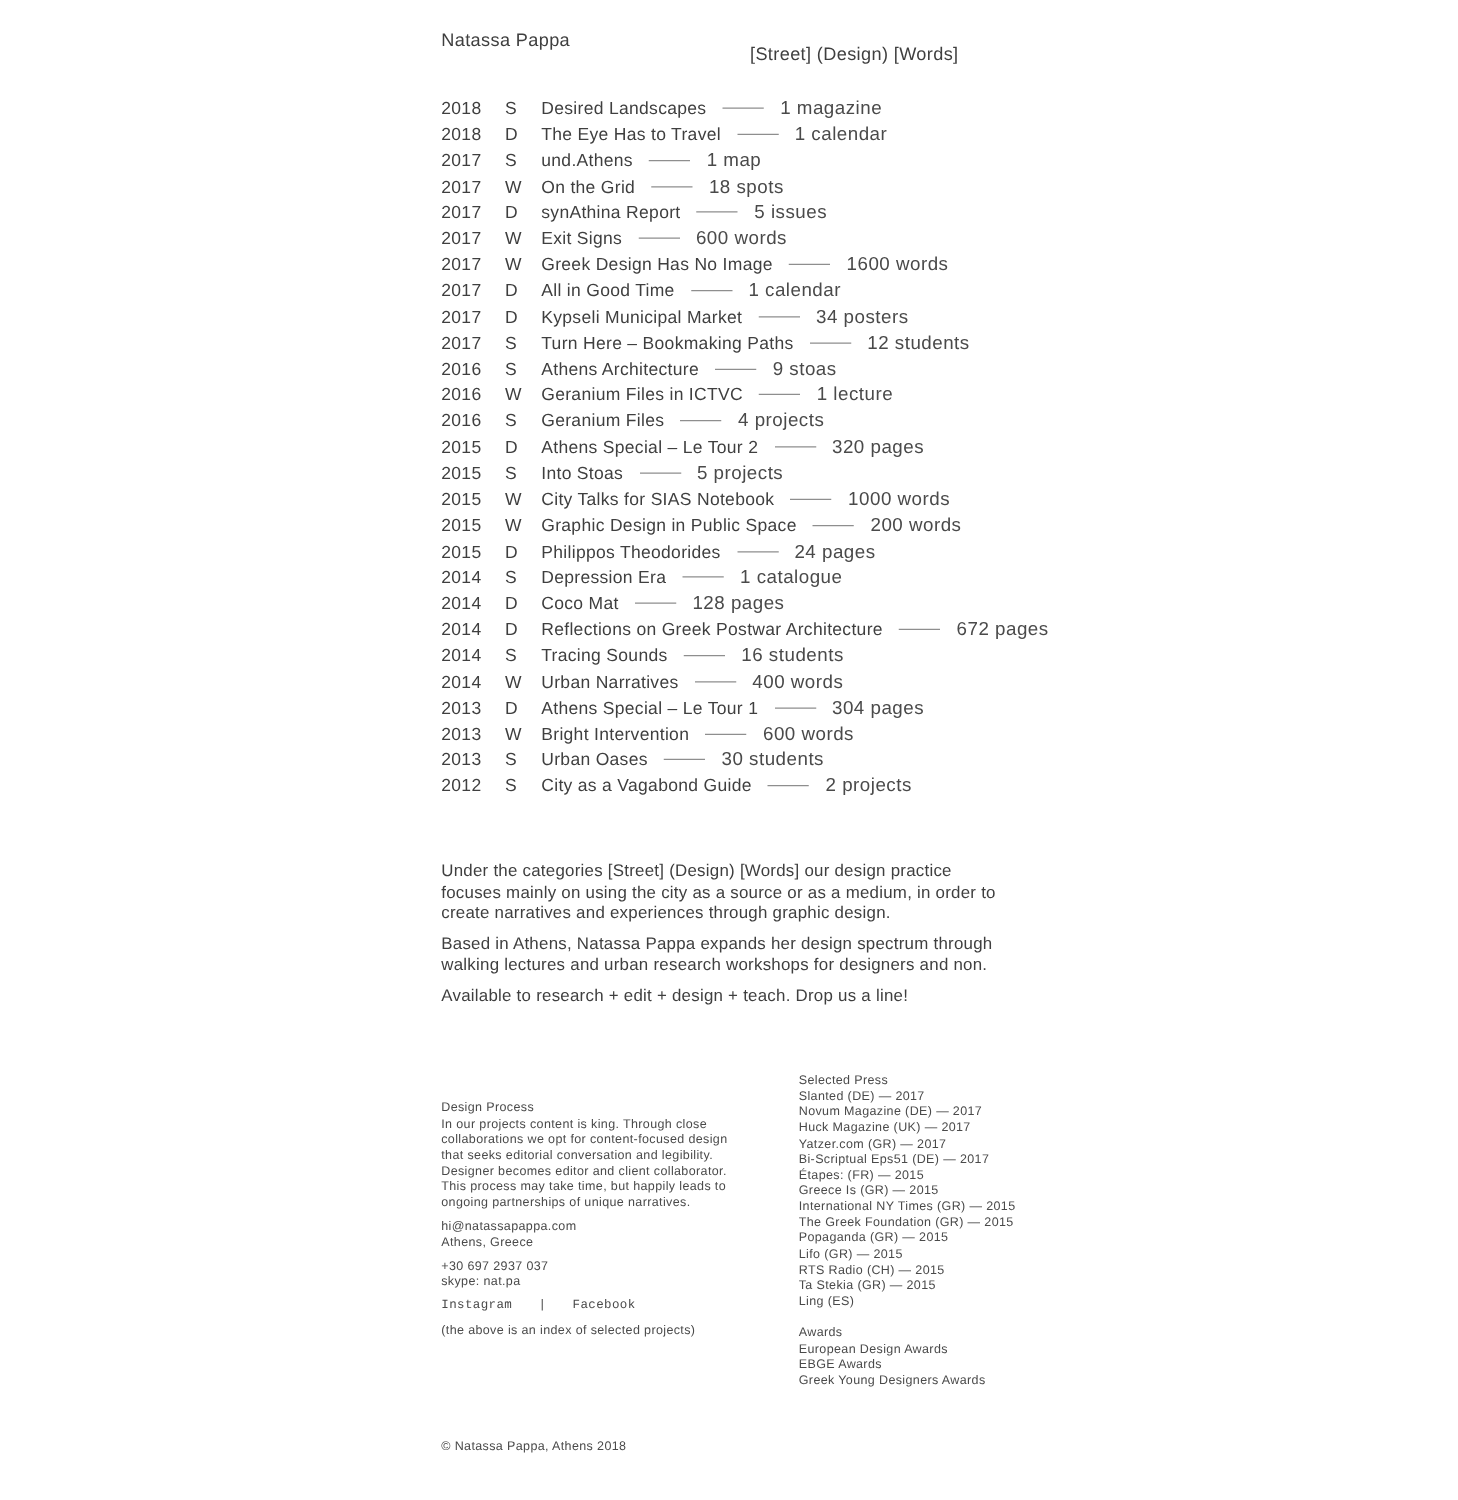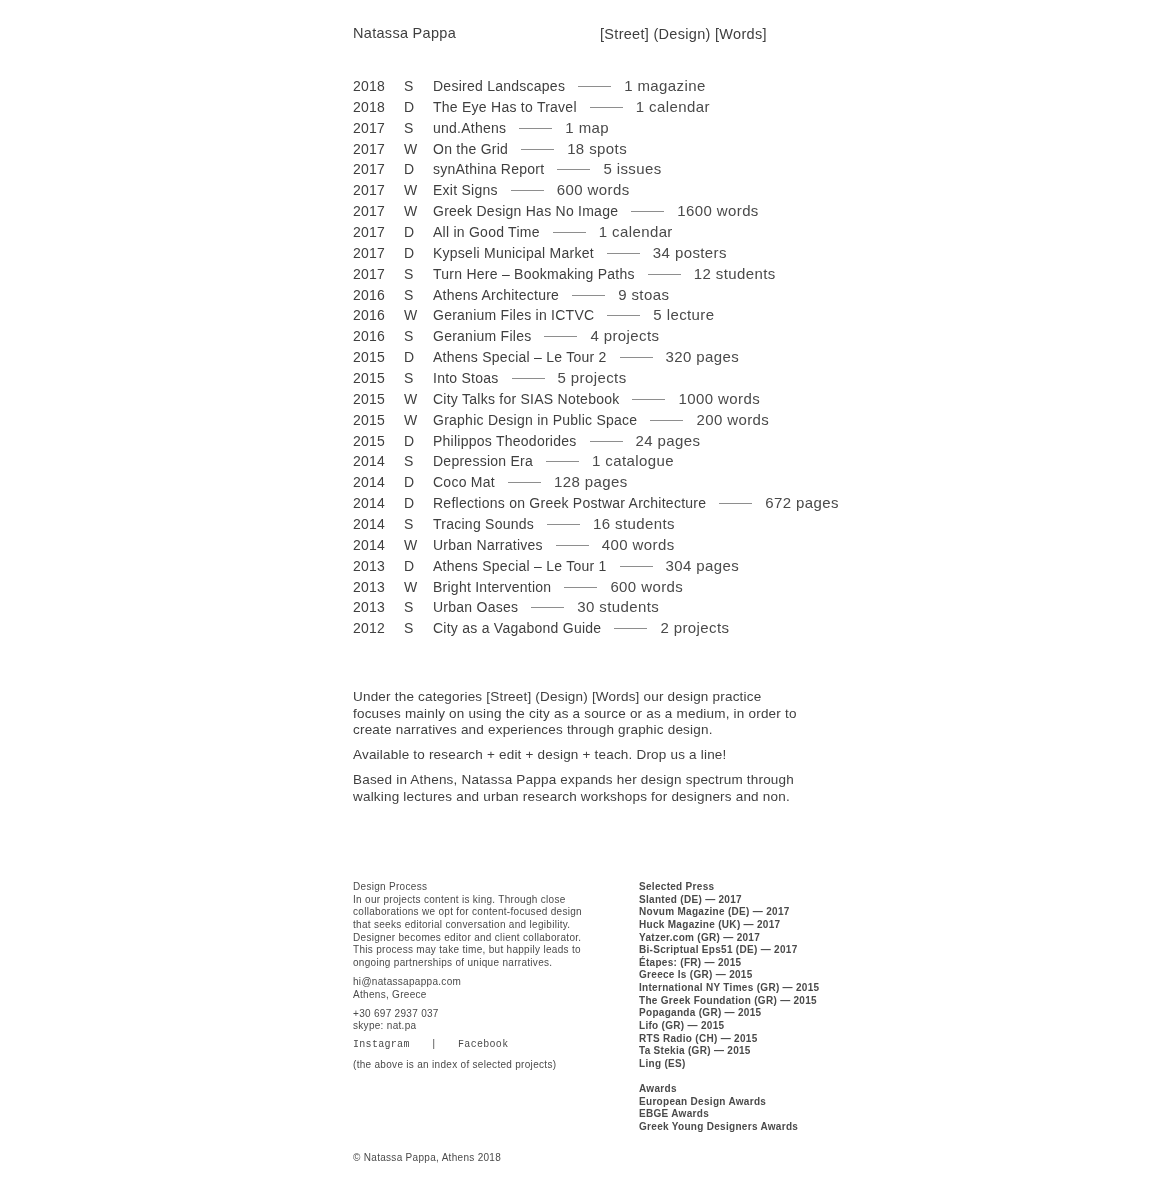--- a/index.html
+++ b/index.html
@@ -12,21 +12,21 @@
     color: #3f3f3f;
     overflow: hidden;
   }
 
   
   .header-name {
     position: absolute; left: 353px; top: 25px;
     font-size: 14.5px; letter-spacing: 0.3px; cursor: pointer;
   }
   .header-categories {
-    position: absolute; left: 600px; top: 26px;
+    position: absolute; left: 600px; top: 36px;
     font-size: 14.5px; letter-spacing: 0.3px; cursor: pointer;
   }
 
   
   .projects { position: absolute; left: 353px; top: 76px; }
   .project-row {
     display: flex; align-items: baseline;
     height: 20.86px; line-height: 20.86px;
     font-size: 14px; letter-spacing: 0.25px;
     white-space: nowrap; cursor: pointer;
@@ -45,21 +45,21 @@
   
   .about {
     position: absolute; left: 353px; top: 689px; width: 458px;
     font-size: 13.5px; line-height: 16.6px; letter-spacing: 0.2px;
   }
   .about p { margin: 0 0 8.5px 0; }
 
   
   .small-col { font-size: 10px; line-height: 12.63px; letter-spacing: 0.3px; color: #4a4a4a; margin-top: 24px; }
   .col-left  { position: absolute; left: 353px; top: 857px; width: 237px; }
-  .col-right { position: absolute; left: 639px; top: 857px; width: 230px; font-weight: bold; }
+  .col-right { position: absolute; left: 639px; top: 835px; width: 230px; }
   .block { margin-bottom: 6.5px; }
   .social-row { display: flex; gap: 21px; font-family: Liberation Mono, monospace; }
   .link { cursor: pointer; }
   .awards-title { margin-top: 12.6px; }
 
   
   .footer {
     position: absolute; left: 353px; top: 1152px;
     font-size: 10px; line-height: 12.6px; letter-spacing: 0.3px; color: #4a4a4a;
   }
@@ -160,21 +160,21 @@
         <span class="title">Athens Architecture</span>
         <span class="rule"></span>
         <span class="detail">9 stoas</span>
       </div>
 
       <div class="project-row">
         <span class="year">2016</span>
         <span class="cat">W</span>
         <span class="title">Geranium Files in ICTVC</span>
         <span class="rule"></span>
-        <span class="detail">5 lecture</span>
+        <span class="detail">1 lecture</span>
       </div>
 
       <div class="project-row">
         <span class="year">2016</span>
         <span class="cat">S</span>
         <span class="title">Geranium Files</span>
         <span class="rule"></span>
         <span class="detail">4 projects</span>
       </div>
 
@@ -288,23 +288,23 @@
         <span class="title">City as a Vagabond Guide</span>
         <span class="rule"></span>
         <span class="detail">2 projects</span>
       </div>
     </div>
 
   <div class="about">
 
       <p>Under the categories [Street] (Design) [Words] our design practice focuses mainly on using the city as a source or as a medium, in order to create narratives and experiences through graphic design.</p>
 
+      <p>Based in Athens, Natassa Pappa expands her design spectrum through walking lectures and urban research workshops for designers and non.</p>
+
       <p>Available to research + edit + design + teach. Drop us a line!</p>
-
-      <p>Based in Athens, Natassa Pappa expands her design spectrum through walking lectures and urban research workshops for designers and non.</p>
     </div>
 
   <div class="col-left small-col">
     <div class="block">
       <div>Design Process</div>
       <div>In our projects content is king. Through close collaborations we opt for content-focused design that seeks editorial conversation and legibility. Designer becomes editor and client collaborator. This process may take time, but happily leads to ongoing partnerships of unique narratives.</div>
     </div>
     <div class="block">
       <div class="link">hi@natassapappa.com</div>
       <div>Athens, Greece</div>

